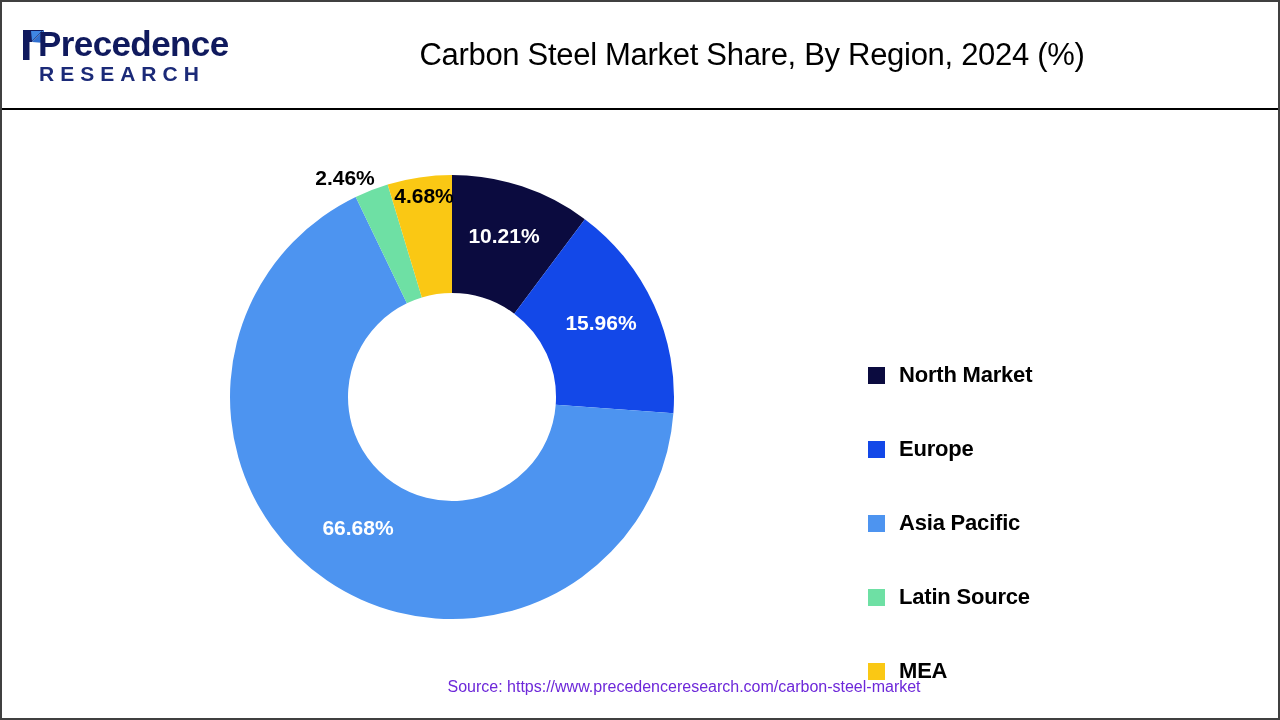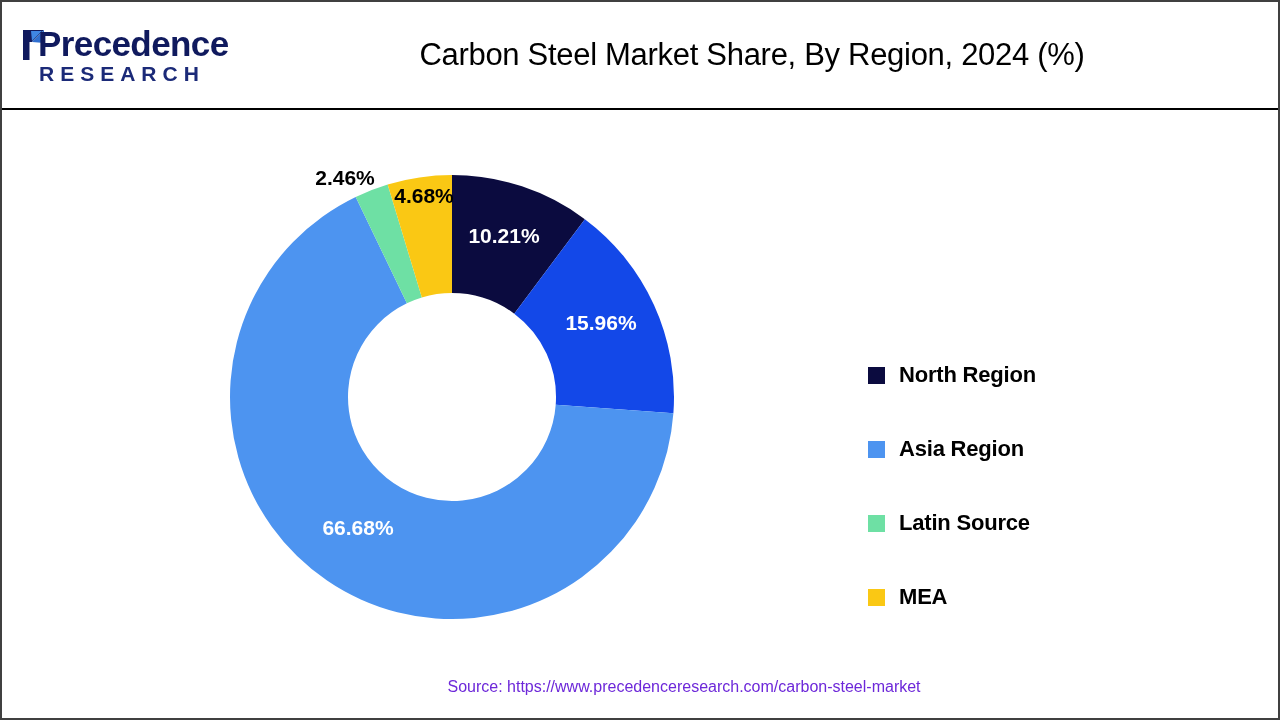--- a/index.html
+++ b/index.html
@@ -178,27 +178,31 @@
           <text x="356" y="425" text-anchor="middle" class="slice-label" fill="#ffffff">66.68%</text>
           <text x="343" y="75" text-anchor="middle" class="slice-label" fill="#000000">2.46%</text>
           <text x="422" y="93" text-anchor="middle" class="slice-label" fill="#000000">4.68%</text>
         </g>
     </svg>
 
     <div id="legend">
 
       <div class="legend-row">
         <span class="legend-swatch" style="background: rgb(11, 11, 63);"></span>
-        <span class="legend-label">North Region</span>
-      </div>
-
+        <span class="legend-label">North Market</span>
+      </div>
+
+      <div class="legend-row">
+        <span class="legend-swatch" style="background: rgb(19, 72, 232);"></span>
+        <span class="legend-label">Europe</span>
+      </div>
 
       <div class="legend-row">
         <span class="legend-swatch" style="background: rgb(77, 148, 240);"></span>
-        <span class="legend-label">Asia Region</span>
+        <span class="legend-label">Asia Pacific</span>
       </div>
 
       <div class="legend-row">
         <span class="legend-swatch" style="background: rgb(110, 224, 164);"></span>
         <span class="legend-label">Latin Source</span>
       </div>
 
       <div class="legend-row">
         <span class="legend-swatch" style="background: rgb(250, 200, 20);"></span>
         <span class="legend-label">MEA</span>

